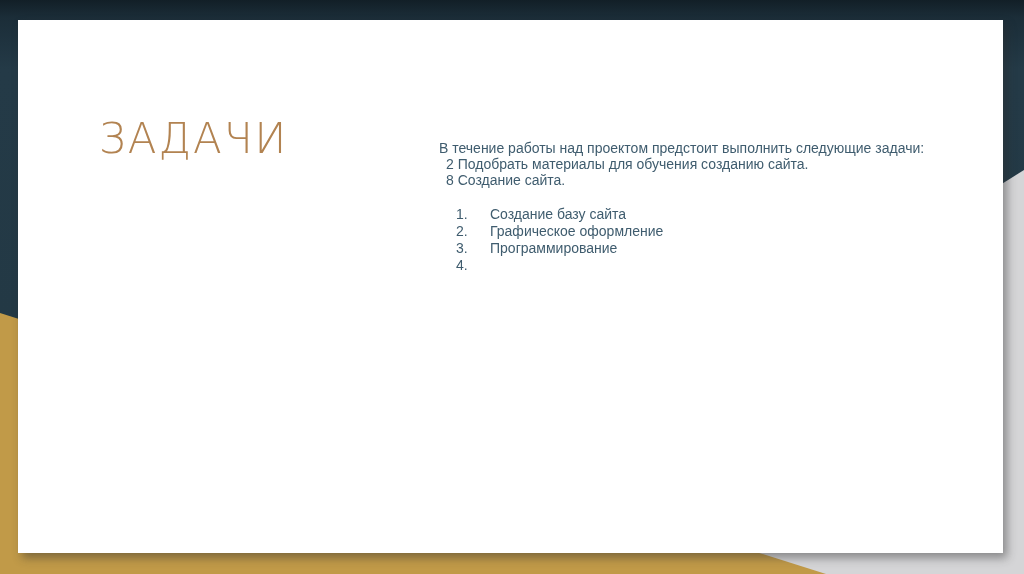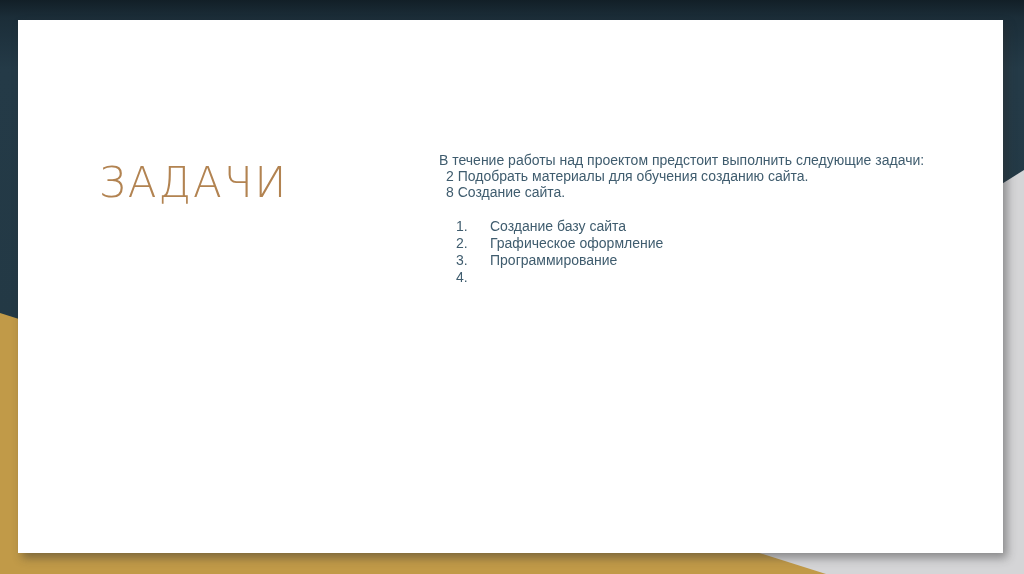--- a/index.html
+++ b/index.html
@@ -30,25 +30,24 @@
   .slide-title {
     position: absolute;
     left: 81px; top: 96px;
     font-family: "DejaVu Sans", "Liberation Sans", sans-serif;
     font-weight: 300;
     font-size: 42px;
     line-height: 46px;
     letter-spacing: 2px;
     color: #b28351;
     white-space: nowrap;
-    margin-top: 44px;
   }
   .text-block {
     position: absolute;
-    left: 421px; top: 132px;
+    left: 421px; top: 120px;
     width: 540px;
     color: #3f5c6e;
     font-size: 14px;
     line-height: 16px;
   }
   .text-block p { margin: 0; }
   .task { margin-top: 17px; padding-left: 7px; }
   .subtask-list {
     margin-top: 18px;
     padding-left: 17px;

